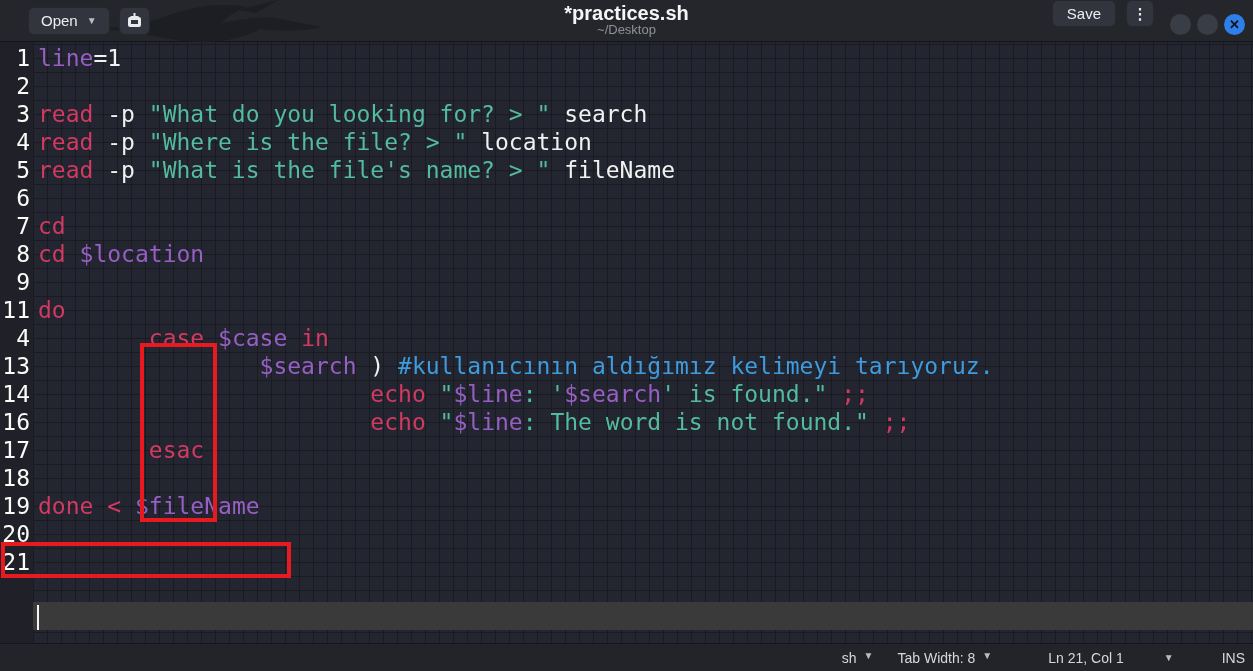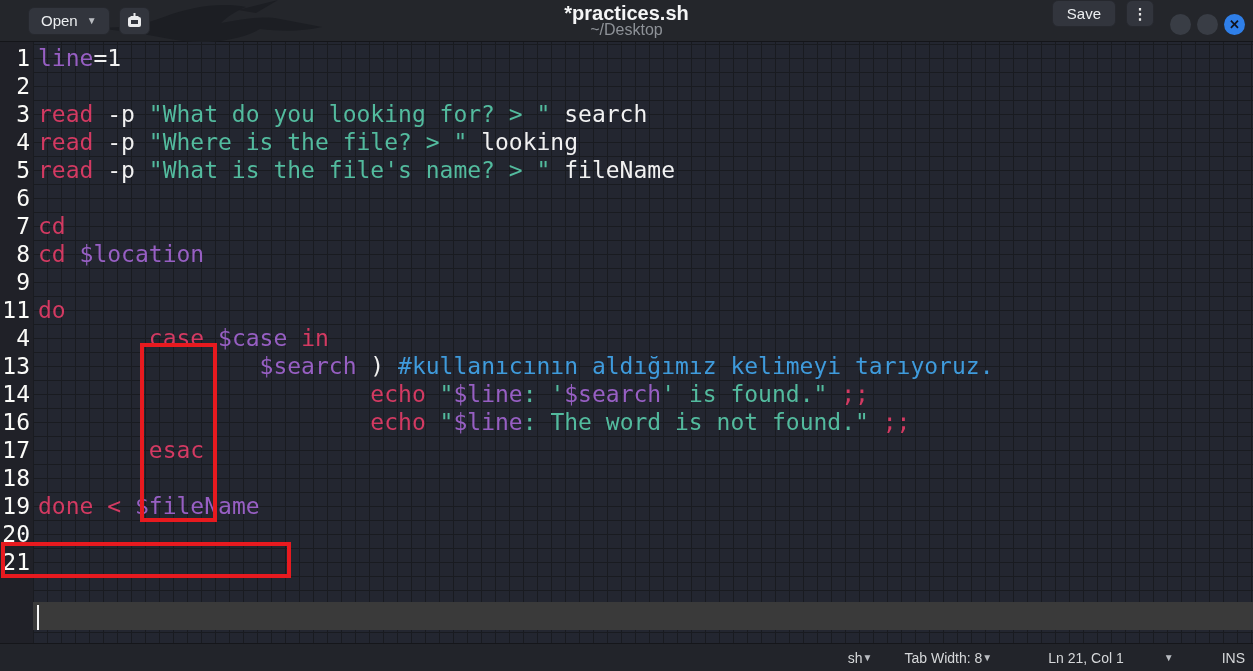--- a/index.html
+++ b/index.html
@@ -11,21 +11,21 @@
                border-bottom:1px solid #141519; display:flex; align-items:center;padding-left:20px; }
   .dragon { position:absolute; left:88px; top:0; pointer-events:none; }
   .hbtn { position:relative; z-index:2; background:#32353d; border:1px solid #26282e;
           border-radius:6px; color:#eceef0; font-size:15px; display:flex;
           align-items:center; justify-content:center; cursor:pointer; }
   .open-btn { margin-left:8px; height:28px; padding:0 12px; gap:9px; }
   .newdoc-btn { margin-left:9px; height:28px; width:31px; }
   .caret { font-size:10px; color:#b9bcc1; }
   .title-box { position:absolute; left:0; right:0; top:4px; text-align:center; z-index:1; }
   .title { font-size:20px; font-weight:bold; color:#f4f5f6; line-height:18px; }
-  .subtitle { font-size:16px; color:#8e9298; line-height:15px; }
+  .subtitle { font-size:13px; color:#8e9298; line-height:15px; }
   .hright { position:absolute; right:8px; top:0; height:48px; display:flex;
             gap:10px; z-index:2; }
   .save-btn { height:27px; padding:0 14px; }
   .kebab-btn { height:27px; width:28px; font-size:15px; letter-spacing:0;
                color:#e8e8e8; font-weight:bold; }
   .winctl { display:flex; align-items:center; gap:6px; margin-left:6px; }
   .circle { width:21px; height:21px; border-radius:50%; background:#393d45; cursor:pointer; }
   .circle.close { background:#2f7fe8; color:#10131c; font-weight:bold; font-size:13px;
                   display:flex; align-items:center; justify-content:center; }
 
@@ -51,23 +51,23 @@
   .tok-com { color:var(--com); }
   .tok-pl  { color:var(--pl); }
   .cursor { position:absolute; left:37px; top:563px; width:2px; height:25px;
             background:#f5f5f5; }
   .rect { position:absolute; border:4px solid var(--ann); }
 
   
   .statusbar { height:28px; background:#22242a; border-top:1px solid #15161a;
                display:flex; align-items:center; font-size:14px; color:#d6d8da;
                padding-right:8px; }
-  .sb-item { display:flex; align-items:center; cursor:pointer; }
+  .sb-item { display:flex; gap:7px; cursor:pointer; }
   .sb-lang { margin-left:auto; }
-  .sb-tab { margin-left:32px; }
+  .sb-tab { margin-left:24px; }
   .sb-pos { margin-left:56px; }
   .sb-pos-caret { margin-left:40px; }
   .sb-ins { margin-left:48px; cursor:default; }
 </style>
 </head>
 <body>
 
 <div class="headerbar">
   <svg class="dragon" width="250" height="42" viewBox="0 0 250 42">
     <path fill="#1c1e23" d="M0,26 C28,30 52,26 76,17 C102,7 132,2 158,7
@@ -123,21 +123,21 @@
       <div class="line">
         <span class="ln">2</span>
         <span class="code"></span>
       </div>
       <div class="line">
         <span class="ln">3</span>
         <span class="code"><span class="tok-kw">read</span><span class="tok-pl"> -p </span><span class="tok-str">"What do you looking for? &gt; "</span><span class="tok-pl"> search</span></span>
       </div>
       <div class="line">
         <span class="ln">4</span>
-        <span class="code"><span class="tok-kw">read</span><span class="tok-pl"> -p </span><span class="tok-str">"Where is the file? &gt; "</span><span class="tok-pl"> looking</span></span>
+        <span class="code"><span class="tok-kw">read</span><span class="tok-pl"> -p </span><span class="tok-str">"Where is the file? &gt; "</span><span class="tok-pl"> location</span></span>
       </div>
       <div class="line">
         <span class="ln">5</span>
         <span class="code"><span class="tok-kw">read</span><span class="tok-pl"> -p </span><span class="tok-str">"What is the file's name? &gt; "</span><span class="tok-pl"> fileName</span></span>
       </div>
       <div class="line">
         <span class="ln">6</span>
         <span class="code"></span>
       </div>
       <div class="line">

